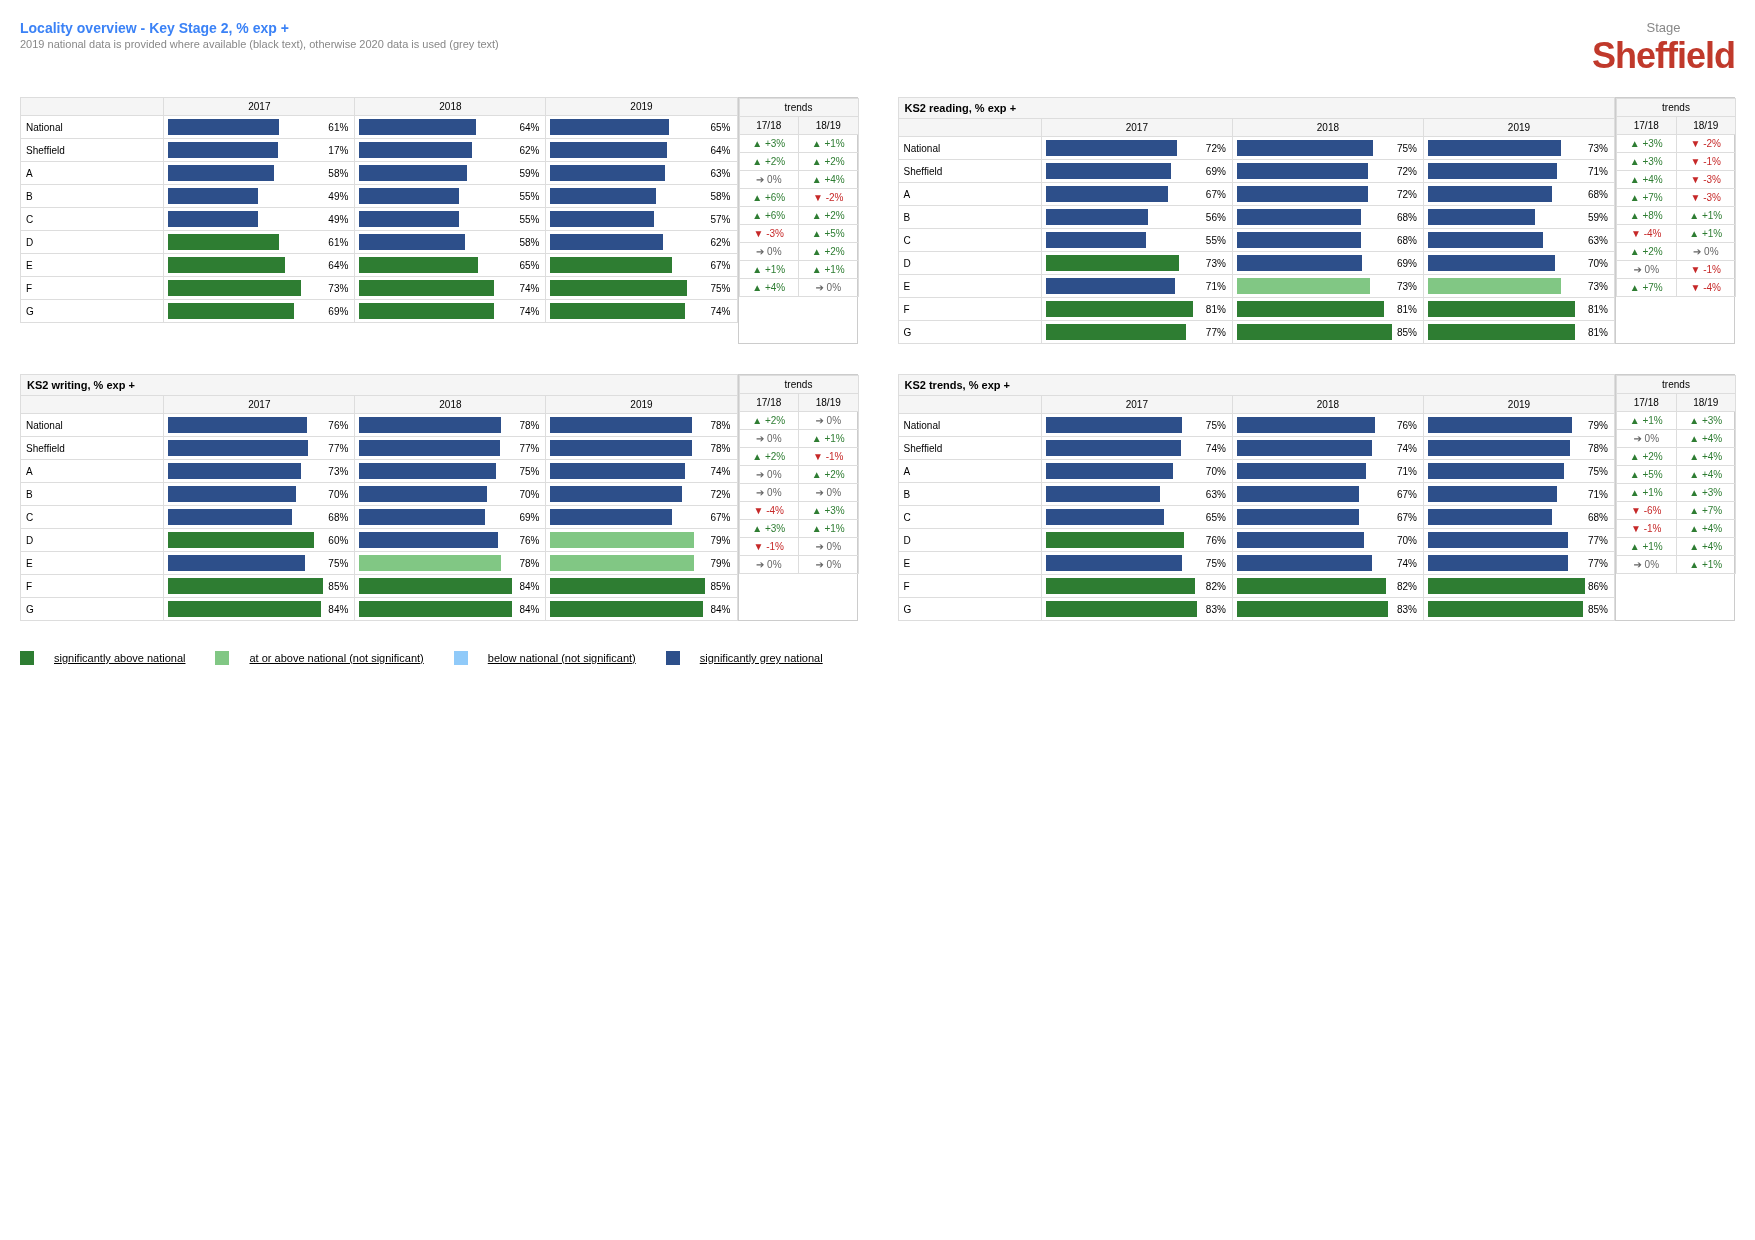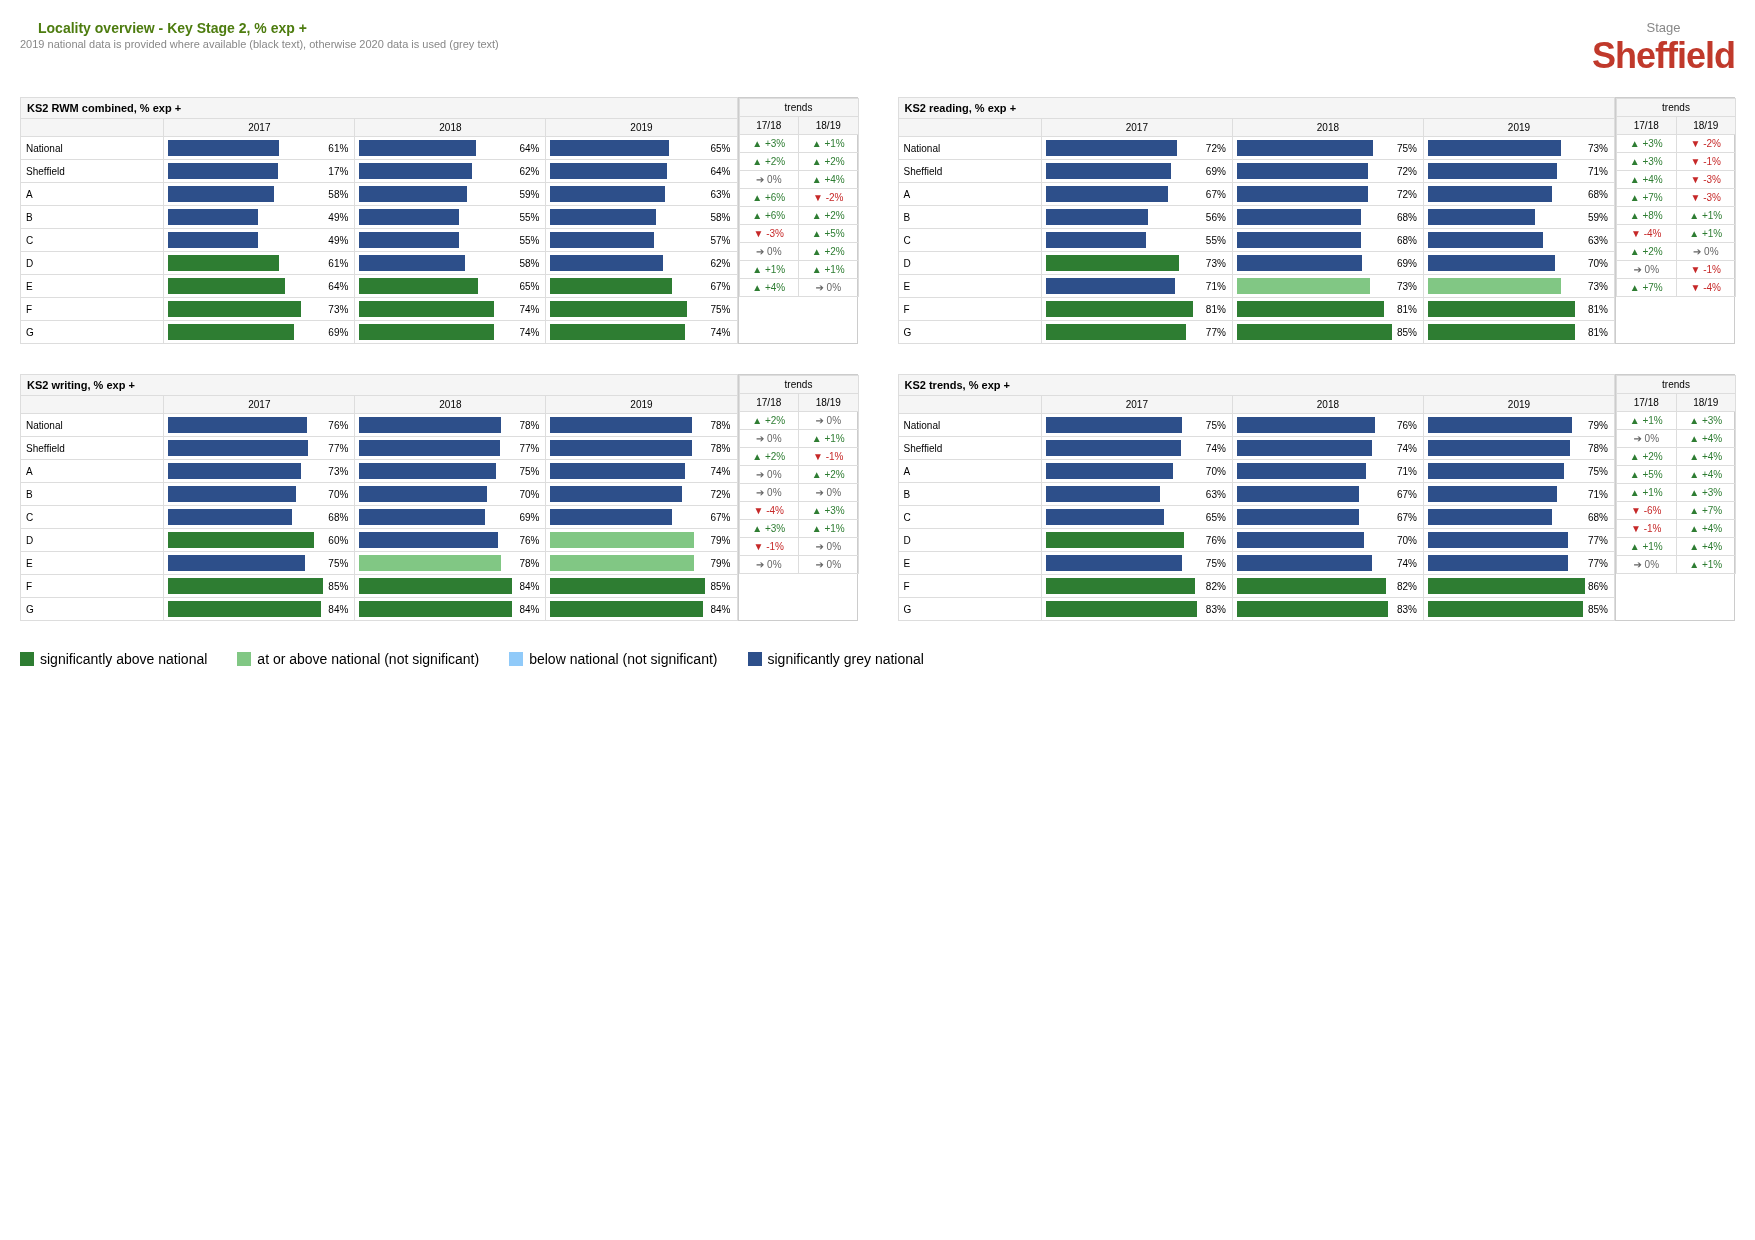--- a/index.html
+++ b/index.html
@@ -1,19 +1,19 @@
 <!DOCTYPE html>
 <html><head>
   <meta charset="utf-8">
   <style>
     * { box-sizing: border-box; margin: 0; padding: 0; }
     body { font-family: Arial, sans-serif; font-size: 11px; background: #fff; width: 1755px; min-height: 1240px; padding: 20px; }
     
     .header { display: flex; justify-content: space-between; align-items: flex-start; margin-bottom: 20px; }
-    .page-title { font-size: 14px; font-weight: bold; color: #4d7c0f; margin-left: 18px; }
+    .page-title { font-size: 14px; font-weight: bold; color: #3b82f6; }
     .page-subtitle { font-size: 11px; color: #888; margin-top: 2px; }
     
     .logo-area { display: flex; align-items: center; }
     .logo-learn { font-size: 13px; color: #888; display: block; text-align: center; }
     
     .charts-grid { display: grid; grid-template-columns: 1fr 1fr; gap: 30px 40px; margin-bottom: 30px; }
     
     .chart-section { display: flex; gap: 0; }
     .trends-table { border: 1px solid #ccc; width: 120px; flex-shrink: 0; }
     
@@ -26,21 +26,21 @@
     .bar-cell { position: relative; text-align: right; padding: 2px 3px; min-width: 60px; }
     
     .trend-cell { white-space: nowrap; font-size: 10px; }
     .up { color: #2e7d32; }
     .down { color: #c62828; }
     .flat { color: #666; }
     
     .section-title { font-weight: bold; font-size: 11px; padding: 4px 6px; text-align: left; border-bottom: 1px solid #ddd; }
     
     .legend { display: flex; gap: 30px; margin-top: 20px; align-items: center; flex-wrap: wrap; }
-    .legend-item { display: flex; align-items: center; gap: 6px; font-size: 14px; }
+    .legend-item { display: flex; align-items: center; gap: 20px; font-size: 11px; text-decoration: underline; }
     .legend-box { width: 14px; height: 14px; flex-shrink: 0; }
     
     
     .bar-wrap { display: flex; align-items: center; justify-content: flex-end; position: relative; width: 100%; height: 18px; }
     .bar-inner { position: absolute; left: 0; top: 1px; bottom: 1px; }
     .bar-text { position: relative; z-index: 2; font-size: 10px; padding-right: 2px; }
   </style>
 </head>
 <body>
 
@@ -61,23 +61,20 @@
 <div class="chart-section">
       <div style="flex: 1 1 0%; border-right: none;">
     <table>
       <colgroup>
         <col style="width:60px">
         <col style="width:80px">
         <col style="width:80px">
         <col style="width:80px">
       </colgroup>
       <thead>
-        <tr>
-          <th colspan="4" class="section-title" style="text-align:left;font-weight:bold;">KS2 RWM combined, % exp +</th>
-        </tr>
         <tr>
           <th></th>
           <th>2017</th>
           <th>2018</th>
           <th>2019</th>
         </tr>
       </thead>
       <tbody>
 
       <tr>

